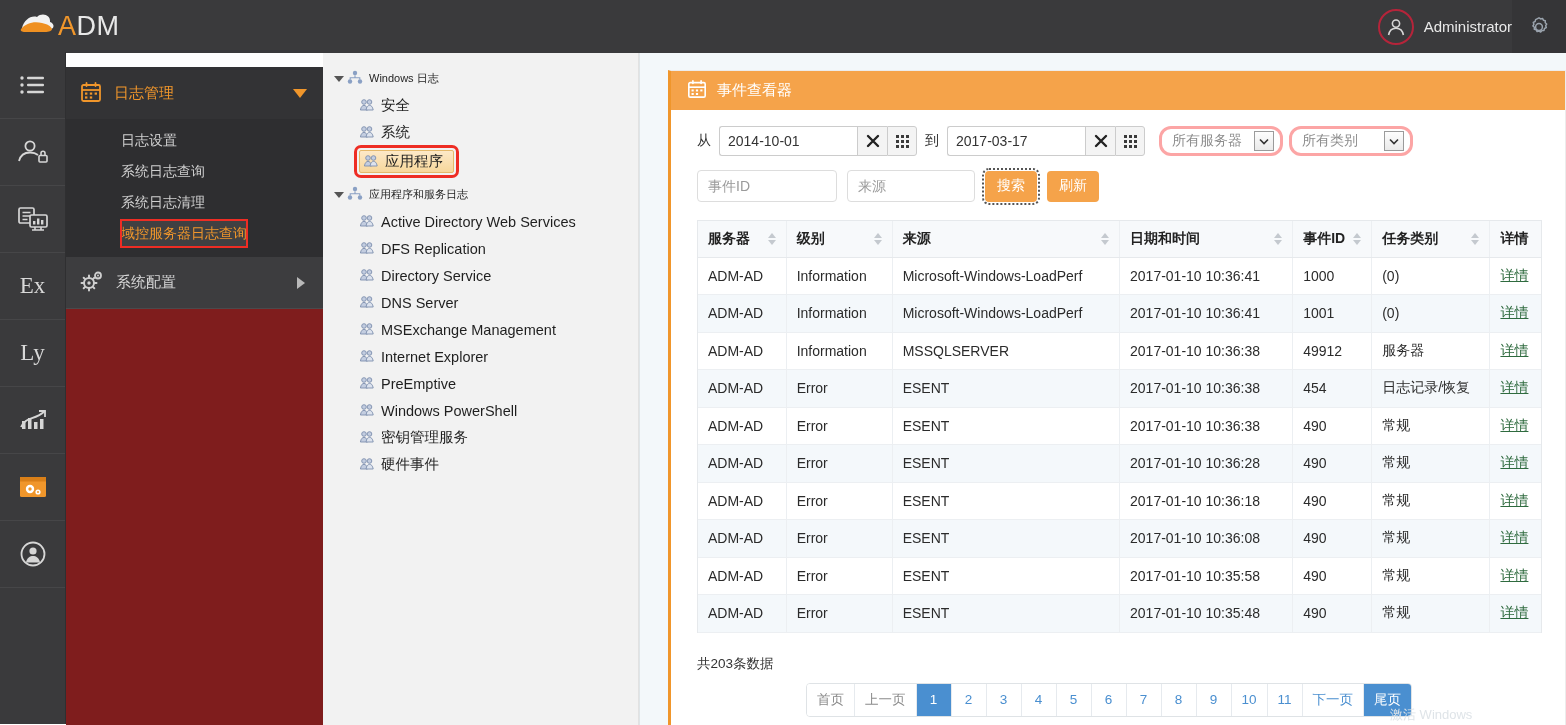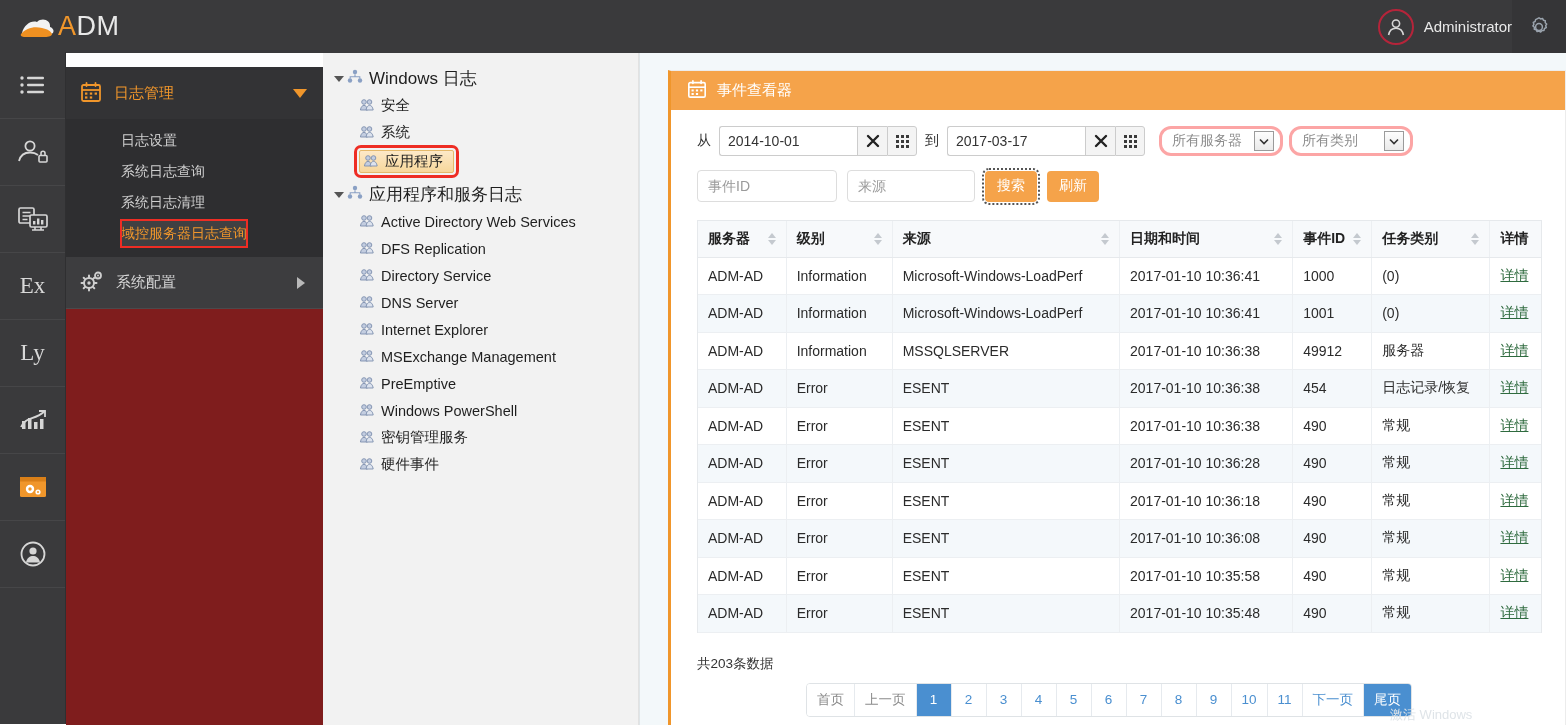--- a/index.html
+++ b/index.html
@@ -8,21 +8,21 @@
     font-family: "Liberation Sans", "DejaVu Sans", sans-serif;
     background: #fff; overflow: hidden;
   }
   .app { position: relative; width: 1566px; height: 725px; }
 
   
   .topbar {
     position: absolute; left: 0; top: 0; width: 1566px; height: 53px;
     background: #3a3a3c; display: flex; align-items: center;
   }
-  .logo-wrap { display: flex; align-items: flex-end; margin-left: 18px; }
+  .logo-wrap { display: flex; align-items: flex-start; margin-left: 18px; }
   .logo-cloud { position: relative; width: 38px; height: 26px; margin-right: 2px; }
   .logo-text { font-size: 27px; letter-spacing: .5px; color: #e8e8e8; font-weight: 400; }
   .logo-text .a { color: #f0962b; }
   .topbar-right {
     margin-left: auto; display: flex; align-items: center; height: 100%;
   }
   .avatar {
     width: 36px; height: 36px; border-radius: 50%;
     border: 2px solid #b5243a; display: flex; align-items: center;
     justify-content: center; margin-right: 10px;
@@ -80,21 +80,21 @@
     border-top: 6px solid transparent; border-bottom: 6px solid transparent;
     border-left: 8px solid #b9b9b9;
   }
 
   
   .tree {
     position: absolute; left: 323px; top: 53px; width: 316px; height: 672px;
     background: #f2f2f2; border-right: 1px solid #e2e2e2;
     padding: 12px 0 0 8px; overflow: hidden;
   }
-  .tree-root { display: flex; align-items: center; height: 27px; font-size: 17px; color: #1f1f1f; }
+  .tree-root { display: flex; align-items: center; height: 27px; font-size: 11px; color: #1f1f1f; }
   .tree-toggle {
     width: 16px; display: flex; justify-content: center; align-items: center;
   }
   .tree-toggle i {
     width: 0; height: 0; border-left: 5px solid transparent;
     border-right: 5px solid transparent; border-top: 6px solid #555;
   }
   .tree-child {
     display: flex; align-items: center; height: 27px; font-size: 14.5px;
     color: #1f1f1f; padding-left: 28px;
@@ -474,30 +474,30 @@
             </svg></span>
           <span class="tree-label">DNS Server</span>
         </div>
         <div class="tree-child">
           <span><svg width="16" height="15" viewBox="0 0 16 15">
               <circle cx="5" cy="5" r="2.3" fill="#c3cde0" stroke="#7d8fae" stroke-width=".9"></circle>
               <circle cx="10.5" cy="5" r="2.3" fill="#c3cde0" stroke="#7d8fae" stroke-width=".9"></circle>
               <path d="M1.4 13 C2 9.6 3.4 8.4 5 8.4 C6.6 8.4 8 9.6 8.6 13Z" fill="#c3cde0" stroke="#7d8fae" stroke-width=".9"></path>
               <path d="M7 13 C7.6 9.6 9 8.4 10.6 8.4 C12.2 8.4 13.6 9.6 14.2 13Z" fill="#dde3ee" stroke="#7d8fae" stroke-width=".9"></path>
             </svg></span>
+          <span class="tree-label">MSExchange Management</span>
+        </div>
+        <div class="tree-child">
+          <span><svg width="16" height="15" viewBox="0 0 16 15">
+              <circle cx="5" cy="5" r="2.3" fill="#c3cde0" stroke="#7d8fae" stroke-width=".9"></circle>
+              <circle cx="10.5" cy="5" r="2.3" fill="#c3cde0" stroke="#7d8fae" stroke-width=".9"></circle>
+              <path d="M1.4 13 C2 9.6 3.4 8.4 5 8.4 C6.6 8.4 8 9.6 8.6 13Z" fill="#c3cde0" stroke="#7d8fae" stroke-width=".9"></path>
+              <path d="M7 13 C7.6 9.6 9 8.4 10.6 8.4 C12.2 8.4 13.6 9.6 14.2 13Z" fill="#dde3ee" stroke="#7d8fae" stroke-width=".9"></path>
+            </svg></span>
           <span class="tree-label">Internet Explorer</span>
-        </div>
-        <div class="tree-child">
-          <span><svg width="16" height="15" viewBox="0 0 16 15">
-              <circle cx="5" cy="5" r="2.3" fill="#c3cde0" stroke="#7d8fae" stroke-width=".9"></circle>
-              <circle cx="10.5" cy="5" r="2.3" fill="#c3cde0" stroke="#7d8fae" stroke-width=".9"></circle>
-              <path d="M1.4 13 C2 9.6 3.4 8.4 5 8.4 C6.6 8.4 8 9.6 8.6 13Z" fill="#c3cde0" stroke="#7d8fae" stroke-width=".9"></path>
-              <path d="M7 13 C7.6 9.6 9 8.4 10.6 8.4 C12.2 8.4 13.6 9.6 14.2 13Z" fill="#dde3ee" stroke="#7d8fae" stroke-width=".9"></path>
-            </svg></span>
-          <span class="tree-label">MSExchange Management</span>
         </div>
         <div class="tree-child">
           <span><svg width="16" height="15" viewBox="0 0 16 15">
               <circle cx="5" cy="5" r="2.3" fill="#c3cde0" stroke="#7d8fae" stroke-width=".9"></circle>
               <circle cx="10.5" cy="5" r="2.3" fill="#c3cde0" stroke="#7d8fae" stroke-width=".9"></circle>
               <path d="M1.4 13 C2 9.6 3.4 8.4 5 8.4 C6.6 8.4 8 9.6 8.6 13Z" fill="#c3cde0" stroke="#7d8fae" stroke-width=".9"></path>
               <path d="M7 13 C7.6 9.6 9 8.4 10.6 8.4 C12.2 8.4 13.6 9.6 14.2 13Z" fill="#dde3ee" stroke="#7d8fae" stroke-width=".9"></path>
             </svg></span>
           <span class="tree-label">PreEmptive</span>
         </div>

